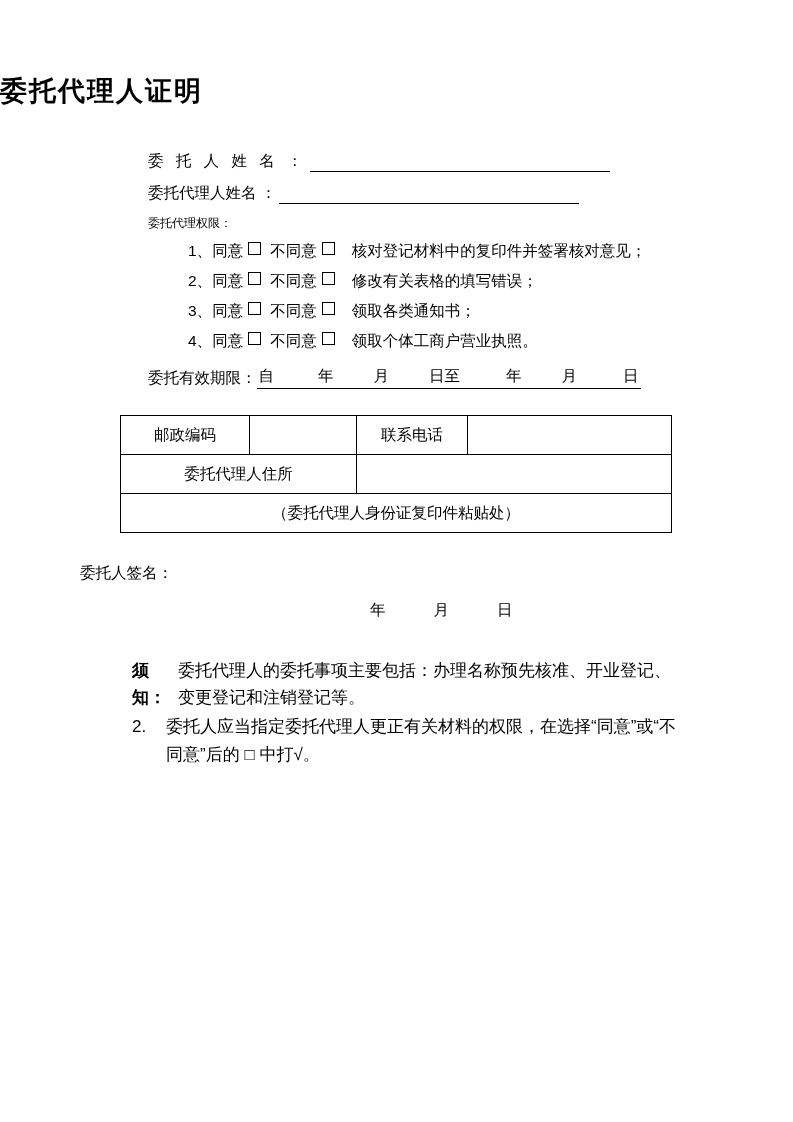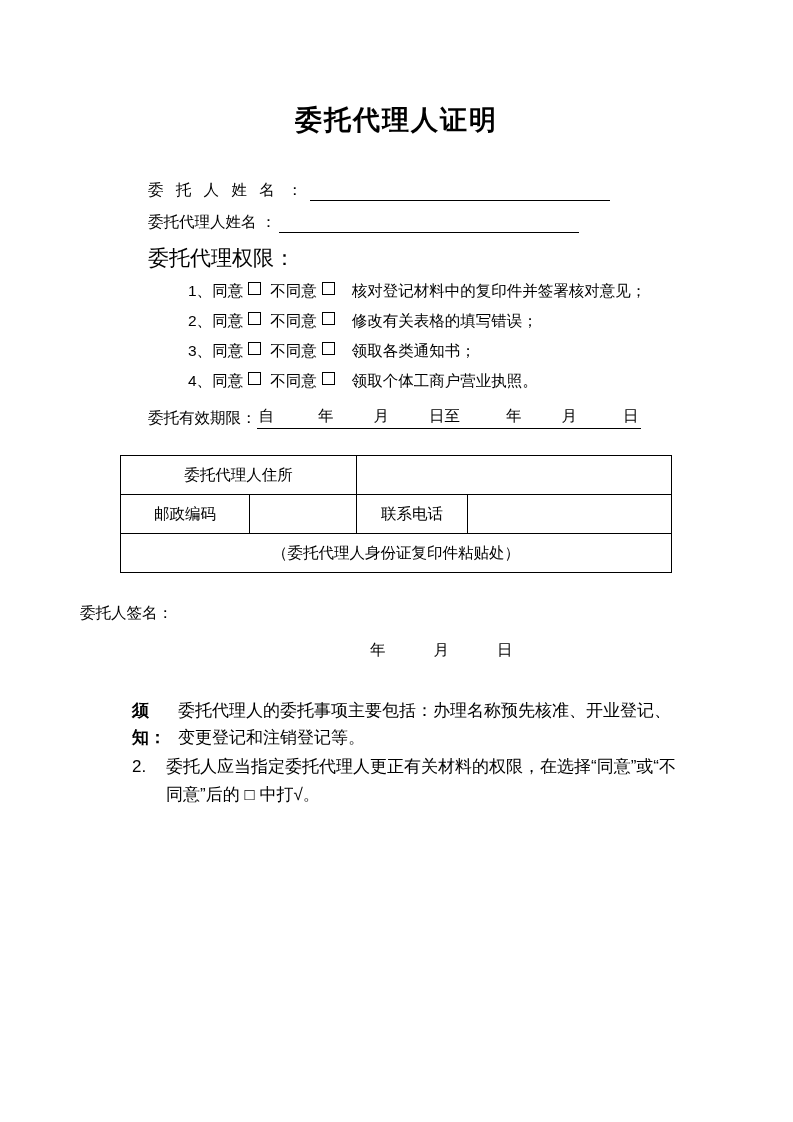--- a/index.html
+++ b/index.html
@@ -15,25 +15,24 @@
     position: relative;
     overflow: hidden;
   }
   .page {
     position: relative;
     width: 793px;
     height: 1122px;
     box-sizing: border-box;
   }
   .title {
-    text-align: center;
     font-size: 27px;
     font-weight: bold;
     letter-spacing: 2px;
-    margin-top: 102px;
+    margin-top: 73px;
     font-family: Liberation Sans, sans-serif;
   }
   .body-block {
     margin-left: 148px;
     margin-right: 120px;
     margin-top: 42px;
     font-size: 15.5px;
     font-family: "Liberation Sans", "DejaVu Sans", sans-serif;
   }
   .line-row {
@@ -48,21 +47,21 @@
   .fill-line {
     flex: 0 0 auto;
     border-bottom: 1px solid #000;
     height: 15px;
     margin-left: 3px;
   }
   .w-line-1 { width: 300px; }
   .w-line-2 { width: 300px; }
   .plain-row {
     margin-bottom: 9px;
-    font-size: 21px;
+    font-size: 12px;
     white-space: nowrap;
   }
   .opt-row {
     margin-left: 40px;
     margin-bottom: 9px;
     font-size: 15.5px;
     white-space: nowrap;
   }
   .box {
     display: inline-block;
@@ -207,28 +206,28 @@
     <div class="term-row">
       <span>委托有效期限：</span>
       <span class="term-underline"><span>自</span><span class="sp-wide"></span><span>年</span><span class="sp-wide2"></span><span>月</span><span class="sp-wide2"></span><span>日至</span><span class="sp-wide3"></span><span>年</span><span class="sp-wide2"></span><span>月</span><span class="sp-wide3"></span><span>日</span></span>
     </div>
 
   </div>
 
   <table class="info">
     <tbody>
         <tr>
-      <td class="cell-label" colspan="2">委托代理人住所</td>
-      <td colspan="2"></td>
-    </tr>
-    <tr>
       <td class="cell-label-sm">邮政编码</td>
       <td class="cell-val-sm"></td>
       <td class="cell-label-tel">联系电话</td>
       <td></td>
+    </tr>
+    <tr>
+      <td class="cell-label" colspan="2">委托代理人住所</td>
+      <td colspan="2"></td>
     </tr>
     <tr>
       <td class="paste-area" colspan="4">（委托代理人身份证复印件粘贴处）</td>
     </tr>
   </tbody>
     </table>
 
   <div class="sign-block">
     <div>委托人签名：</div>
     <div class="sign-date"><span>年</span><span class="sd-gap"></span><span>月</span><span class="sd-gap"></span><span>日</span></div>

